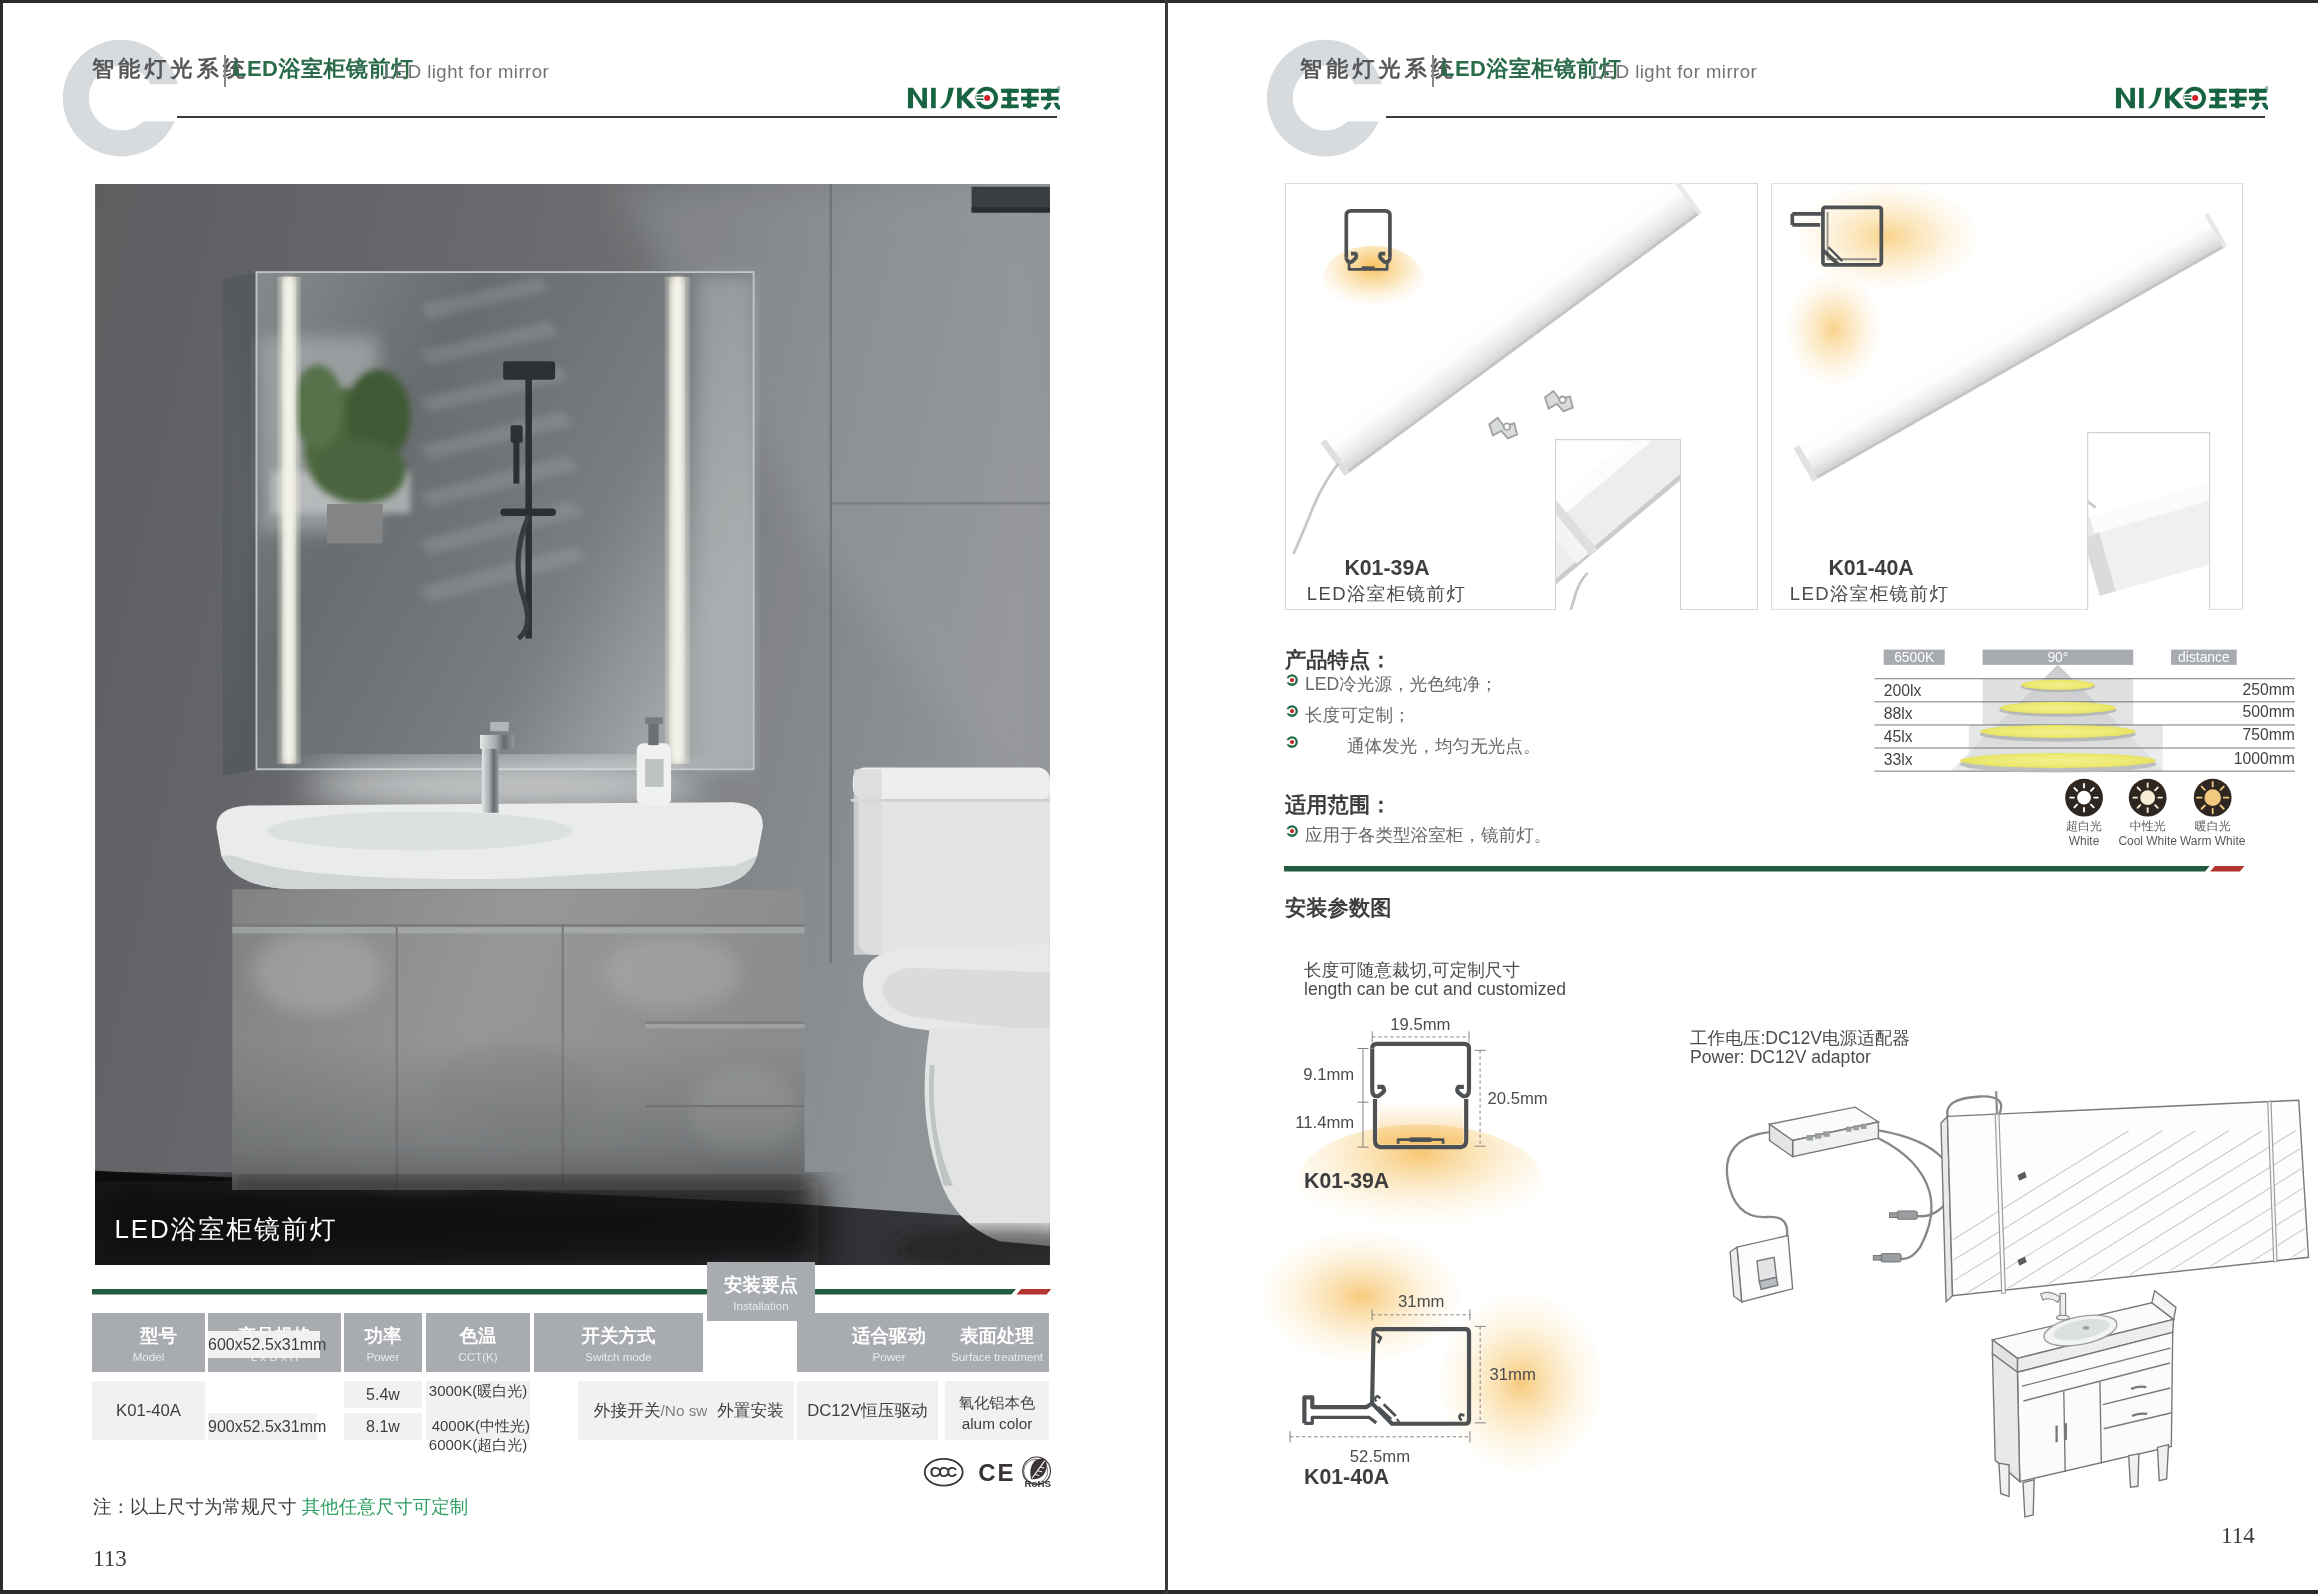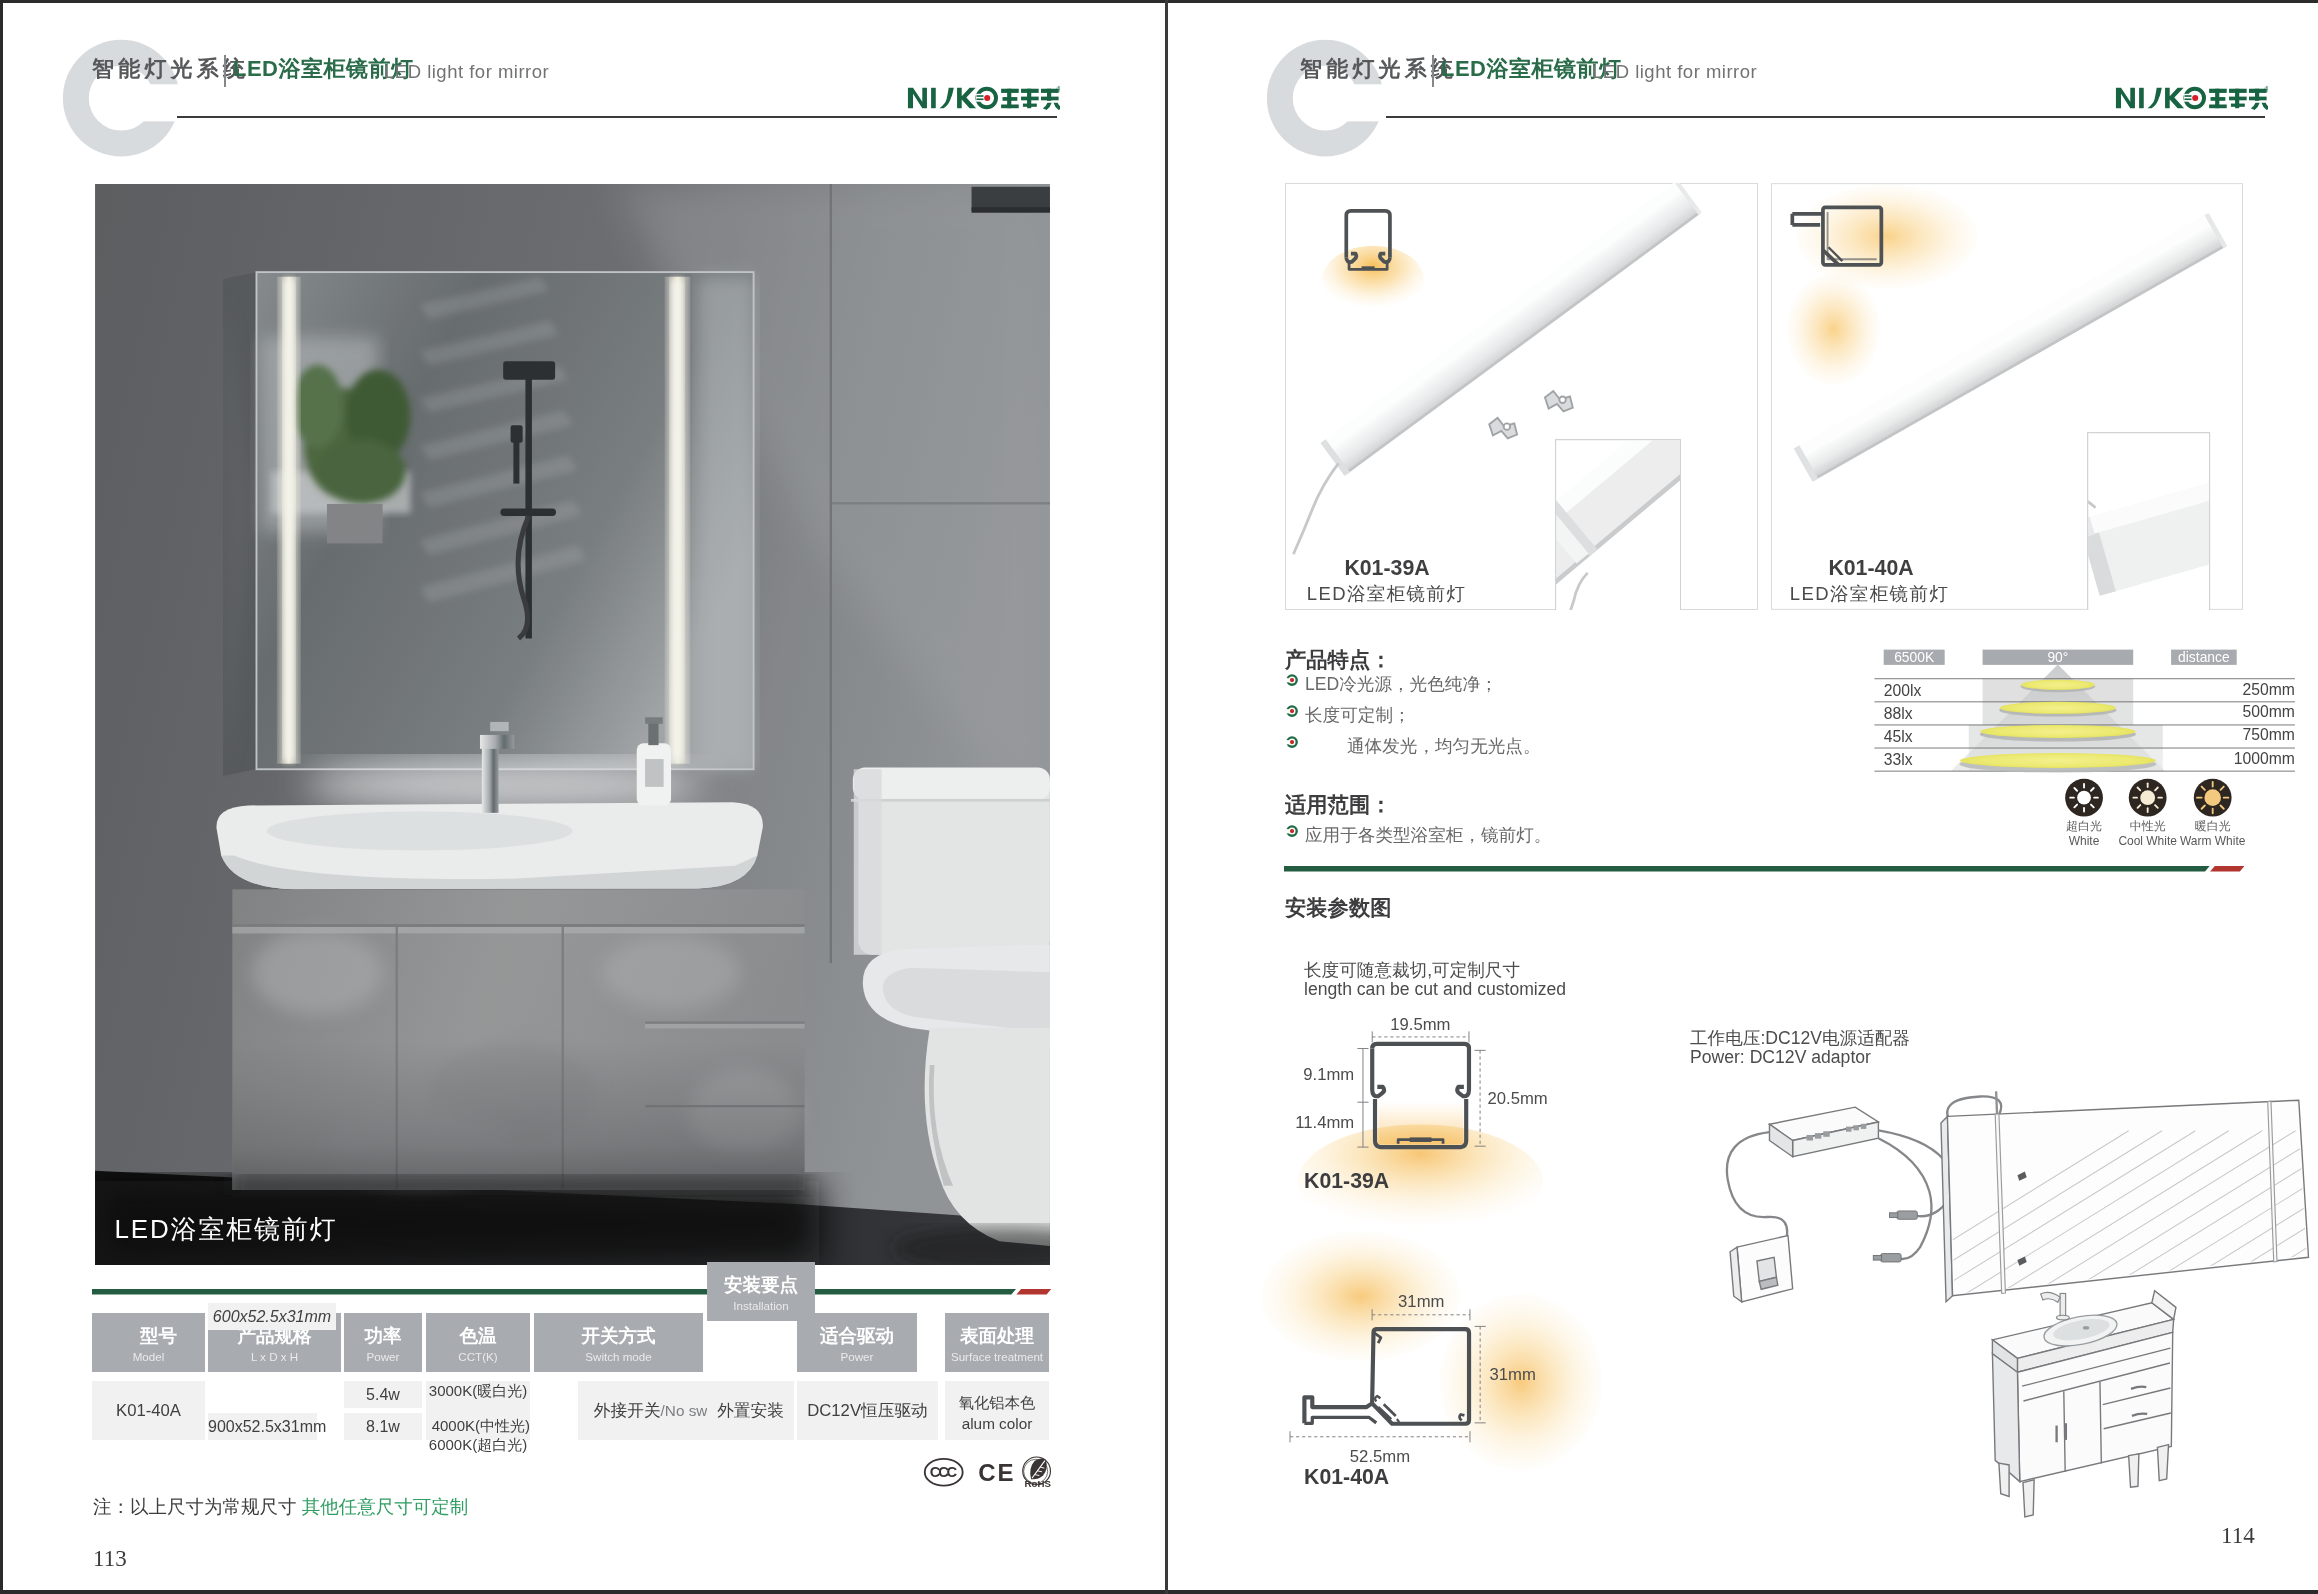--- a/index.html
+++ b/index.html
@@ -258,31 +258,31 @@
   <div style="font-size:11.6px;margin-top:1.9px;color:#e9eaeb;">CCT(K)</div>
     </div>
 <div class="cellh" style="left:534px;top:1313px;width:169px;height:59px;">
   <div style="font-size:18.5px;font-weight:bold;margin-top:10.2px;">开关方式</div>
   <div style="font-size:11.6px;margin-top:1.9px;color:#e9eaeb;">Switch mode</div>
     </div>
 <div class="cellh" style="left:707px;top:1262px;width:108px;height:59px;">
   <div style="font-size:18.5px;font-weight:bold;margin-top:10.2px;">安装要点</div>
   <div style="font-size:11.6px;margin-top:1.9px;color:#e9eaeb;">Installation</div>
     </div>
-<div class="cellh" style="left:797px;top:1313px;width:120px;height:59px;">
+<div class="cellh" style="left:797px;top:1313px;width:120px;height:59px;padding-left:32px;">
   <div style="font-size:18.5px;font-weight:bold;margin-top:10.2px;">适合驱动</div>
   <div style="font-size:11.6px;margin-top:1.9px;color:#e9eaeb;">Power</div>
     </div>
 <div class="cellh" style="left:945px;top:1313px;width:104px;height:59px;">
   <div style="font-size:18.5px;font-weight:bold;margin-top:10.2px;">表面处理</div>
   <div style="font-size:11.6px;margin-top:1.9px;color:#e9eaeb;">Surface treatment</div>
     </div>
 
 <div class="celld" style="left:92px;top:1381px;width:113px;height:59px;font-size:16.7px;line-height:59px;">K01-40A</div>
-<div class="celld" style="left:208px;top:1303px;width:128px;height:27px;font-size:16px;line-height:27px;font-style:italic;">600x52.5x31mm</div>
+<div class="celld" style="left:208px;top:1331px;width:112px;height:27px;font-size:16px;line-height:27px;">600x52.5x31mm</div>
 <div class="celld" style="left:208px;top:1413px;width:109px;height:27px;font-size:16px;line-height:27px;">900x52.5x31mm</div>
 <div class="celld" style="left:344px;top:1381px;width:78px;height:27px;font-size:16px;line-height:27px;">5.4w</div>
 <div class="celld" style="left:344px;top:1413px;width:78px;height:27px;font-size:16px;line-height:27px;">8.1w</div>
 <div class="celld" style="left:426px;top:1381px;width:104px;height:59px;font-size:15px;">
   <div style="margin-top:0.9px;">3000K(暖白光)</div>
   <div style="margin-top:16px;text-align:right;">4000K(中性光)</div>
   <div style="margin-top:0.5px;">6000K(超白光)</div>
     </div>
 <div class="celld" style="left:534px;top:1381px;width:169px;height:59px;font-size:16.7px;line-height:59px;margin-left:44px;">外接开关<span style="color:#7d7e80;font-size:15.3px;">/No switch</span></div>
 <div class="celld" style="left:707px;top:1381px;width:87px;height:59px;font-size:16.7px;line-height:59px;">外置安装</div>

